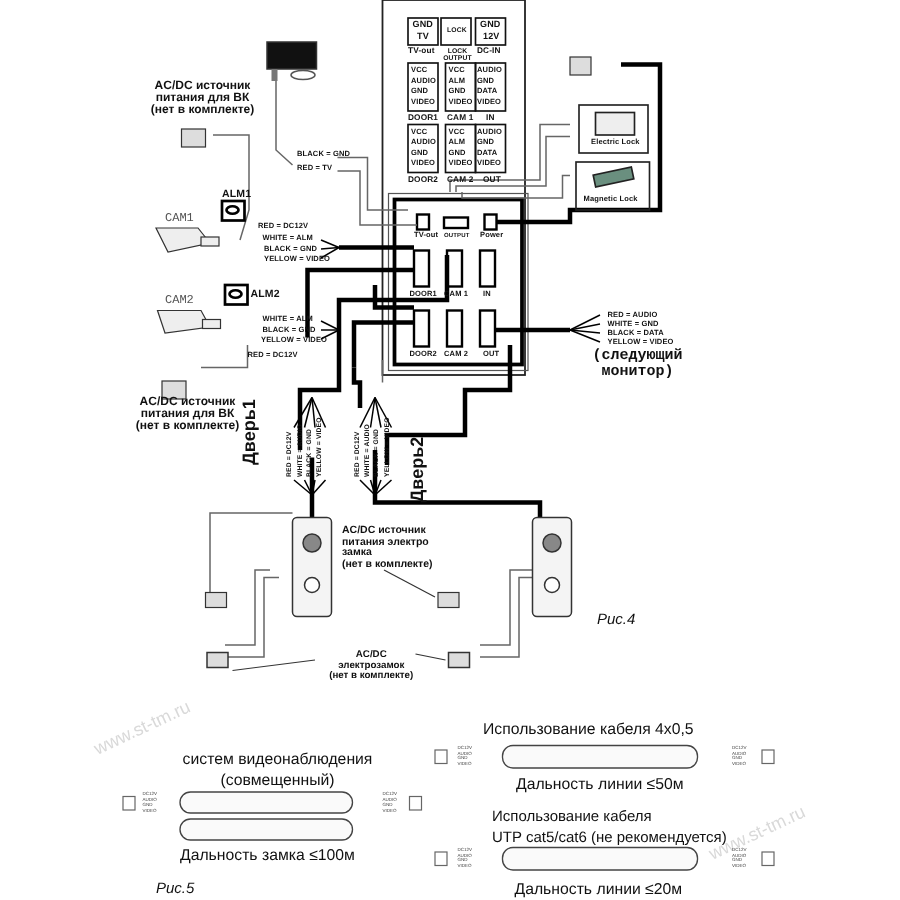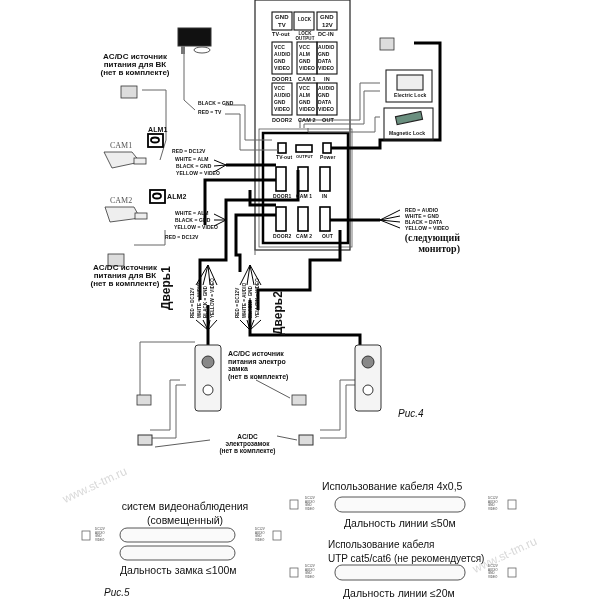--- a/index.html
+++ b/index.html
@@ -1,21 +1,21 @@
 <!DOCTYPE html>
 <html><head>
 <meta charset="utf-8">
 <style>
   html,body{margin:0;padding:0;background:#fff;}
   body{width:600px;height:600px;position:relative;overflow:hidden;font-family:"Liberation Sans",sans-serif;color:#111;}
   svg{position:absolute;left:0;top:0;}
   .t{position:absolute;white-space:nowrap;line-height:1;}
   .lbl{font-size:6px;font-weight:bold;letter-spacing:0.1px;}
   .ru{font-size:8px;font-weight:bold;text-align:center;}
-  .ser{font-family:Liberation Serif, serif;}
+  .ser{font-family:Liberation Mono, monospace;}
   .ital{font-style:italic;font-size:10px;}
   .wm{position:absolute;color:#d9d9d9;font-size:12px;transform:rotate(-25deg);}
 </style>
 </head>
 <body>
 
 <svg width="600" height="600">
 
   <rect x="255" y="0" width="95" height="250" fill="none" stroke="#222" stroke-width="1.2"></rect>
 
@@ -229,21 +229,21 @@
 <div class="t lbl" style="left:175px;top:218px;font-size:5px">BLACK = GND</div>
 <div class="t lbl" style="left:174px;top:225px;font-size:5px">YELLOW = VIDEO</div>
 <div class="t lbl" style="left:165px;top:235px;font-size:5px">RED = DC12V</div>
 
 <div class="t ru" style="left:80px;top:264px;width:90px;line-height:8px"><span>AC/DC источник</span><br><span>питания для ВК</span><br><span>(нет в комплекте)</span></div>
 
 <div class="t lbl" style="left:394px;top:93px;font-size:5px">Electric Lock</div>
 <div class="t lbl" style="left:389px;top:131px;font-size:5px">Magnetic Lock</div>
 
 <div class="t lbl" style="left:405px;top:207px;font-size:5px;line-height:6px"><span>RED = AUDIO</span><br><span>WHITE = GND</span><br><span>BLACK = DATA</span><br><span>YELLOW = VIDEO</span></div>
-<div class="t ser" style="left:390px;top:232px;font-size:10px;font-weight:bold;text-align:right;width:70px;line-height:11px"><span>(следующий</span><br><span>монитор)</span></div>
+<div class="t ser" style="left:390px;top:232px;font-size:10px;font-weight:bold;text-align:center;width:70px;line-height:11px"><span>(следующий</span><br><span>монитор)</span></div>
 
 <div class="t" style="left:160px;top:310px;font-size:12px;font-weight:bold;transform:rotate(-90deg);transform-origin:left top">Дверь1</div>
 <div class="t" style="left:272px;top:335px;font-size:12px;font-weight:bold;transform:rotate(-90deg);transform-origin:left top">Дверь2</div>
 <div class="t lbl" style="left:190px;top:318px;font-size:4.5px;transform:rotate(-90deg);transform-origin:left top;line-height:6.5px"><span>RED = DC12V</span><br><span>WHITE = AUDIO</span><br><span>BLACK = GND</span><br><span>YELLOW = VIDEO</span></div>
 <div class="t lbl" style="left:235px;top:318px;font-size:4.5px;transform:rotate(-90deg);transform-origin:left top;line-height:6.5px"><span>RED = DC12V</span><br><span>WHITE = AUDIO</span><br><span>BLACK = GND</span><br><span>YELLOW = VIDEO</span></div>
 
 <div class="t ru" style="left:228px;top:350px;font-size:7px;line-height:7.5px;text-align:left"><span>AC/DC источник</span><br><span>питания электро</span><br><span>замка</span><br><span>(нет в комплекте)</span></div>
 <div class="t ru" style="left:215px;top:433px;font-size:6.5px;line-height:7px;width:65px"><span>AC/DC</span><br><span>электрозамок</span><br><span>(нет в комплекте)</span></div>
 <div class="t ital" style="left:398px;top:409px">Рис.4</div>
 

